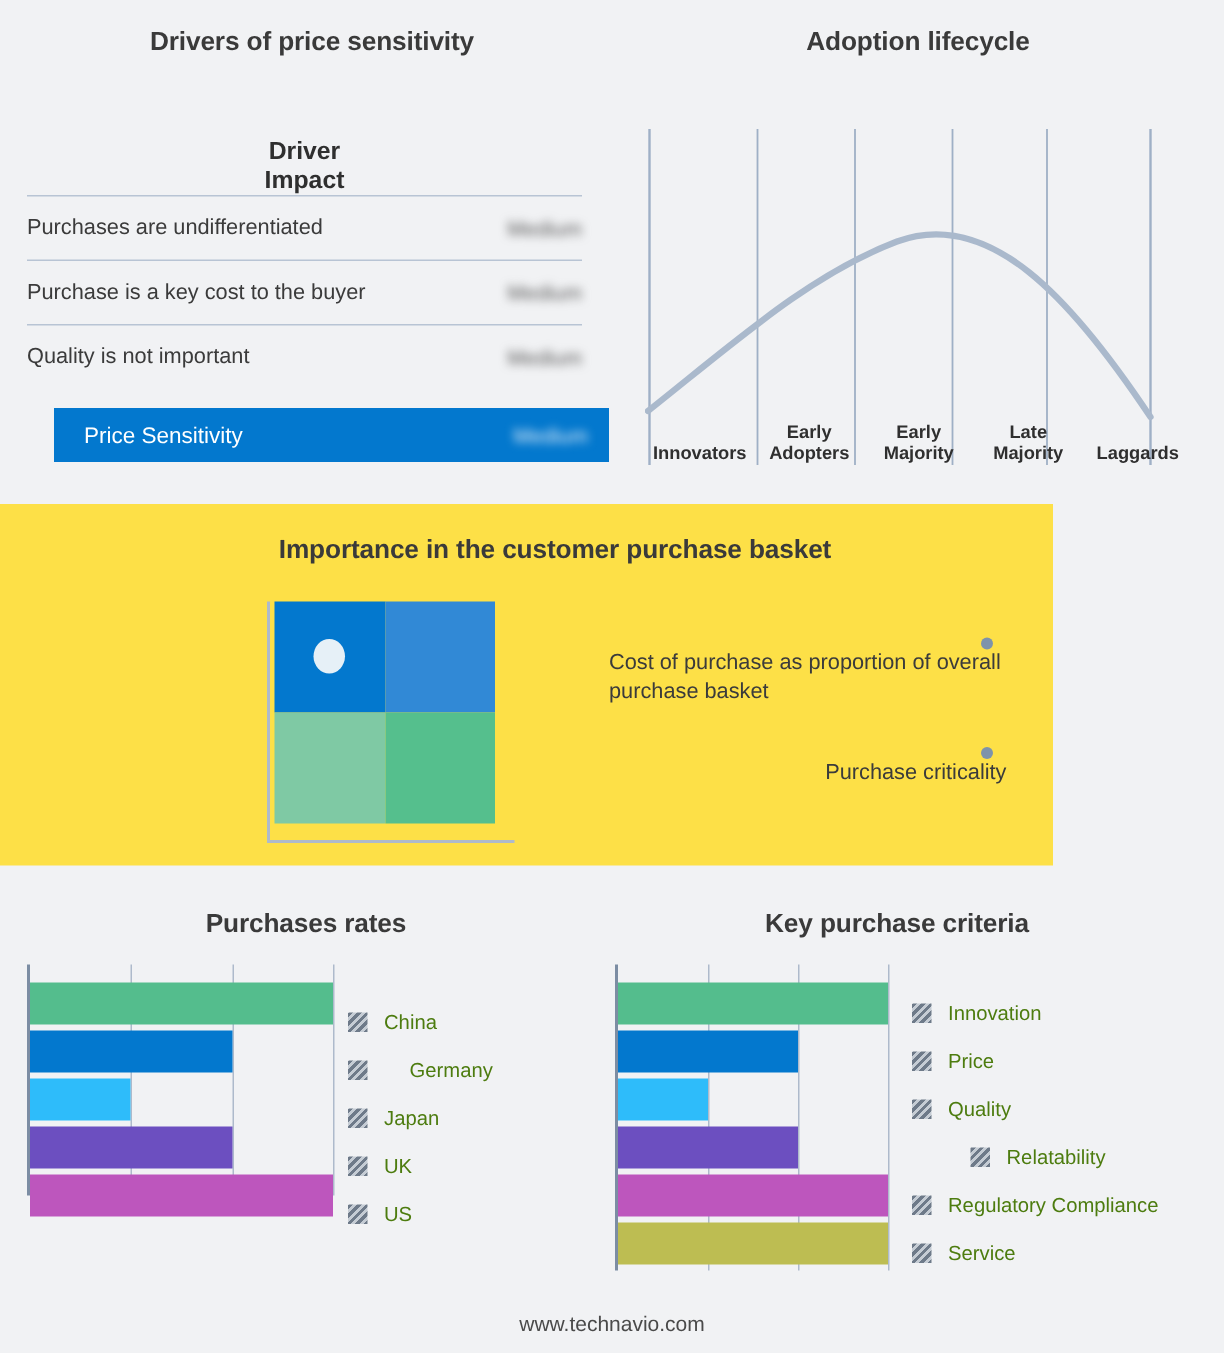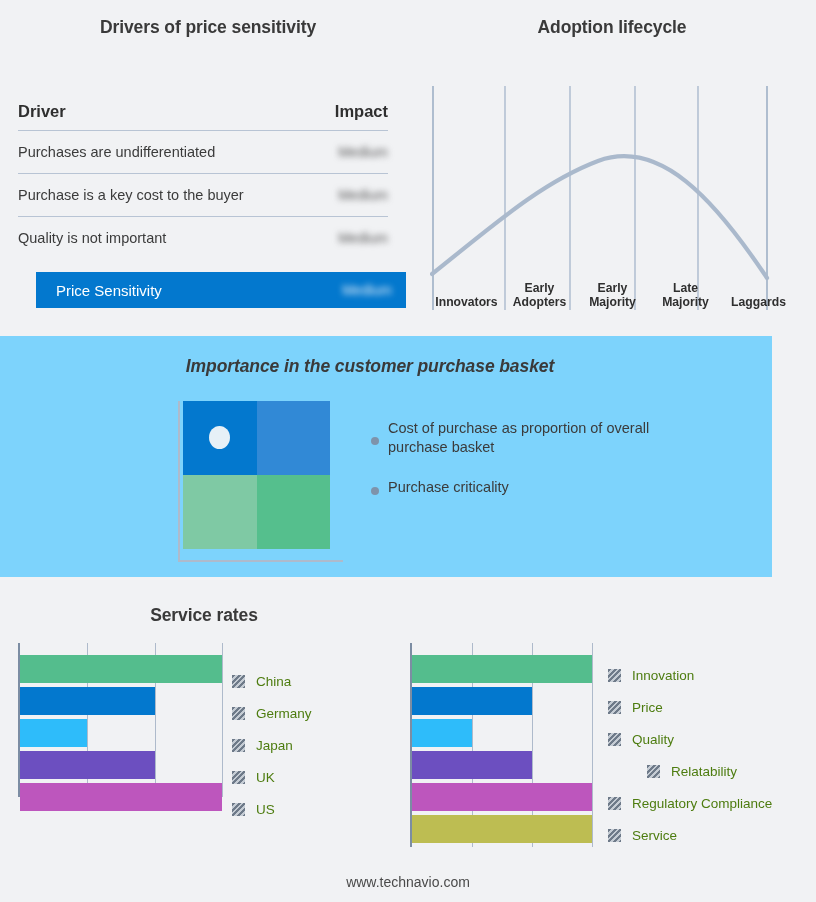--- a/index.html
+++ b/index.html
@@ -26,21 +26,21 @@
   #drivers .sec-title{position:absolute;left:4px;top:17px;width:408px;}
   .tbl{position:absolute;left:18px;top:92px;width:370px;}
   .trow{
     display:flex;align-items:center;justify-content:space-between;
     height:42px;
     border-bottom:1px solid #b8c4d4;
     font-size:14.5px;
   }
   .trow.head{
     font-weight:bold;font-size:16.5px;color:#2f2f2f;
-    border-bottom:1px solid #b8c4d4;height:38px;
+    border-bottom:1px solid #b8c4d4;height:38px;flex-direction:column;
   }
   .trow.last{border-bottom:none;}
   .imp{
     color:#5a5a5a;font-size:14px;
     filter:blur(3.1px);
     -webkit-filter:blur(3.1px);
     user-select:none;
   }
   .hl-row{
     position:absolute;left:18px;top:180px;width:370px;height:36px;
@@ -60,37 +60,37 @@
     position:absolute;left:22px;top:272px;width:365px;height:40px;
     display:flex;
   }
   .lc-lab{
     flex:1;text-align:center;font-weight:bold;font-size:12.2px;color:#2f2f2f;
     line-height:14px;display:flex;flex-direction:column;justify-content:flex-end;
     padding-bottom:3px;box-sizing:border-box;
   }
 
   
-  #basket{left:0;top:336px;width:772px;height:241px;background:#7dd3fc;font-style:italic;}
+  #basket{left:0;top:336px;width:702px;height:241px;background:#fde047;}
   #basket .sec-title{position:absolute;left:0;top:20px;width:740px;}
   .matrix{
     position:absolute;left:183px;top:401px;
     width:147px;height:148px;
     display:grid;grid-template-columns:1fr 1fr;grid-template-rows:1fr 1fr;
   }
   .mq{position:relative;}
   .marker{
     position:absolute;left:50%;top:50%;
     width:21px;height:23px;margin-left:-11px;margin-top:-12px;
     background:#e6f0f7;border-radius:50%;
   }
   .mx-axis{position:absolute;left:178px;top:401px;width:1.5px;height:160px;background:#aebacb;}
   .my-axis{position:absolute;left:178px;top:560px;width:165px;height:1.5px;background:#aebacb;}
   .blegend{position:absolute;left:371px;top:419px;width:300px;}
-  .bl-item{display:flex;align-items:center;margin-bottom:21px;}
+  .bl-item{display:flex;align-items:flex-end;margin-bottom:21px;flex-direction:column;}
   .bl-dot{
     width:8px;height:8px;border-radius:50%;background:#7e93ab;
     margin-top:6px;margin-right:9px;flex:0 0 auto;
   }
   .bl-txt{font-size:14.5px;color:#3b3b3b;line-height:19px;max-width:265px;}
 
   
   #adoption{left:0;top:577px;width:408px;height:325px;}
   #criteria{left:408px;top:577px;width:408px;height:325px;}
   .bc-title{position:absolute;left:0;top:28px;width:408px;}
@@ -206,57 +206,58 @@
     <span class="bl-dot"></span>
     <span class="bl-txt">Cost of purchase as proportion of overall purchase basket</span>
   </div>
   <div class="bl-item">
     <span class="bl-dot"></span>
     <span class="bl-txt">Purchase criticality</span>
   </div>
 </div>
 
 <div class="panel" id="adoption">
-  <div class="sec-title bc-title">Service rates</div>
+  <div class="sec-title bc-title">Purchases rates</div>
   <div class="plotbox" id="plot-adoption" style="position:absolute;left:18px;top:66px;width:204px;height:154px;">
     <div class="yaxis" style="height:154px;"></div>
   <div class="gridline" style="left: 69.3333px; height: 154px;"></div>
       <div class="gridline" style="left: 136.667px; height: 154px;"></div>
       <div class="gridline" style="left: 204px; height: 154px;"></div>
       <div class="barrow" style="top: 12px; height: 28px; width: 202px; background: rgb(84, 189, 141);"></div>
       <div class="barrow" style="top: 44px; height: 28px; width: 134.667px; background: rgb(3, 120, 206);"></div>
       <div class="barrow" style="top: 76px; height: 28px; width: 67.3333px; background: rgb(46, 188, 250);"></div>
       <div class="barrow" style="top: 108px; height: 28px; width: 134.667px; background: rgb(108, 79, 192);"></div>
       <div class="barrow" style="top: 140px; height: 28px; width: 202px; background: rgb(189, 86, 189);"></div>
     </div>
   <div class="clegend" id="legend-adoption" style="left:232px;top:88px;width:160px;">
       <div class="cl-item" style="height: 32px;">
         <span class="hatch"></span>
         <span class="cl-txt">China</span>
       </div>
-      <div class="cl-item" style="height: 32px;">
+      <div class="cl-item" style="height: 32px; gap: 17px;">
         <span class="hatch"></span>
         <span class="cl-txt">Germany</span>
       </div>
       <div class="cl-item" style="height: 32px;">
         <span class="hatch"></span>
         <span class="cl-txt">Japan</span>
       </div>
       <div class="cl-item" style="height: 32px;">
         <span class="hatch"></span>
         <span class="cl-txt">UK</span>
       </div>
       <div class="cl-item" style="height: 32px;">
         <span class="hatch"></span>
         <span class="cl-txt">US</span>
       </div>
     </div>
 </div>
 
 <div class="panel" id="criteria">
+  <div class="sec-title bc-title">Key purchase criteria</div>
   <div class="plotbox" id="plot-criteria" style="position:absolute;left:2px;top:66px;width:182px;height:204px;">
     <div class="yaxis" style="height:204px;"></div>
   <div class="gridline" style="left: 62px; height: 204px;"></div>
       <div class="gridline" style="left: 122px; height: 204px;"></div>
       <div class="gridline" style="left: 182px; height: 204px;"></div>
       <div class="barrow" style="top: 12px; height: 28px; width: 180px; background: rgb(84, 189, 141);"></div>
       <div class="barrow" style="top: 44px; height: 28px; width: 120px; background: rgb(3, 120, 206);"></div>
       <div class="barrow" style="top: 76px; height: 28px; width: 60px; background: rgb(46, 188, 250);"></div>
       <div class="barrow" style="top: 108px; height: 28px; width: 120px; background: rgb(108, 79, 192);"></div>
       <div class="barrow" style="top: 140px; height: 28px; width: 180px; background: rgb(189, 86, 189);"></div>

